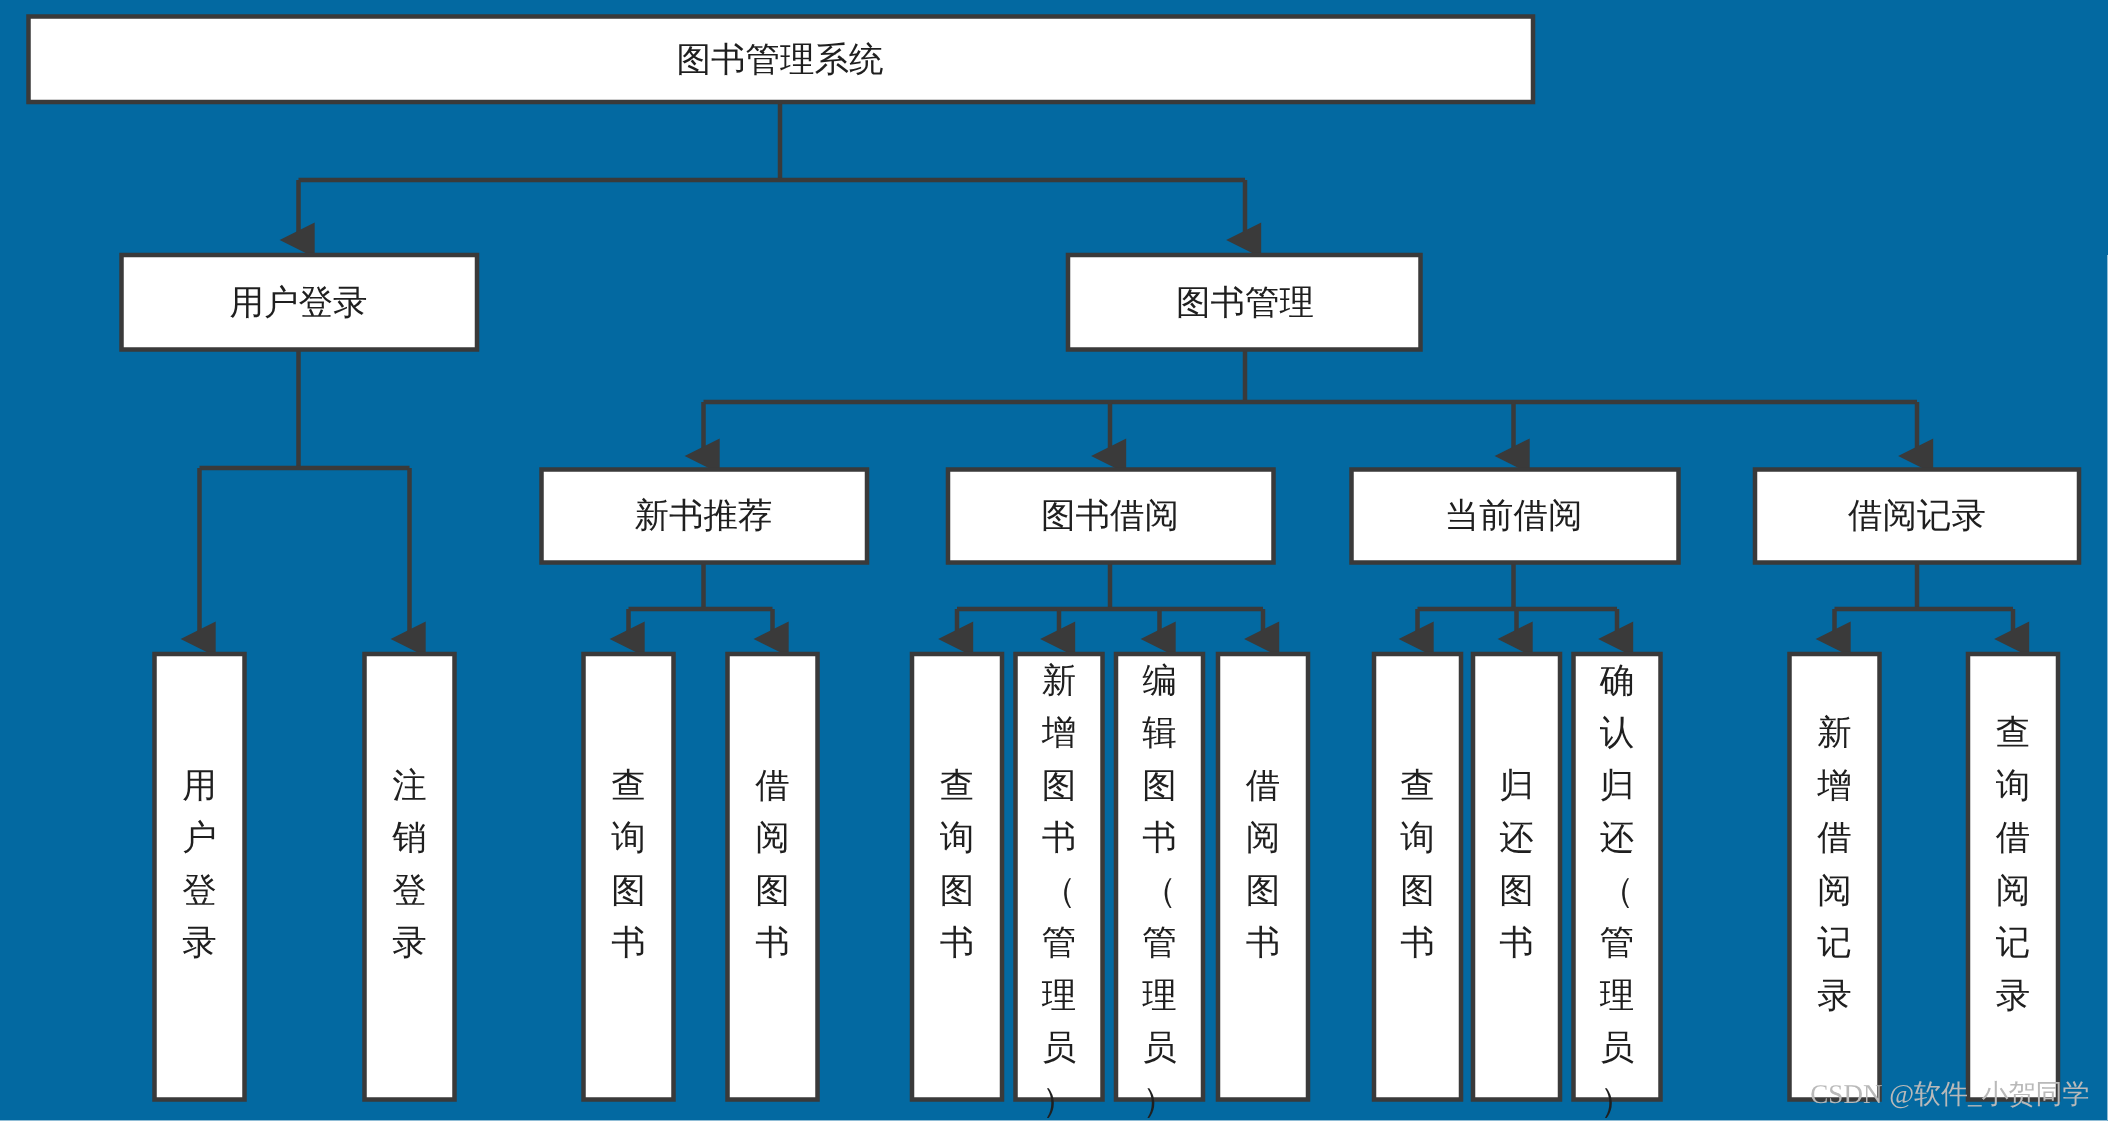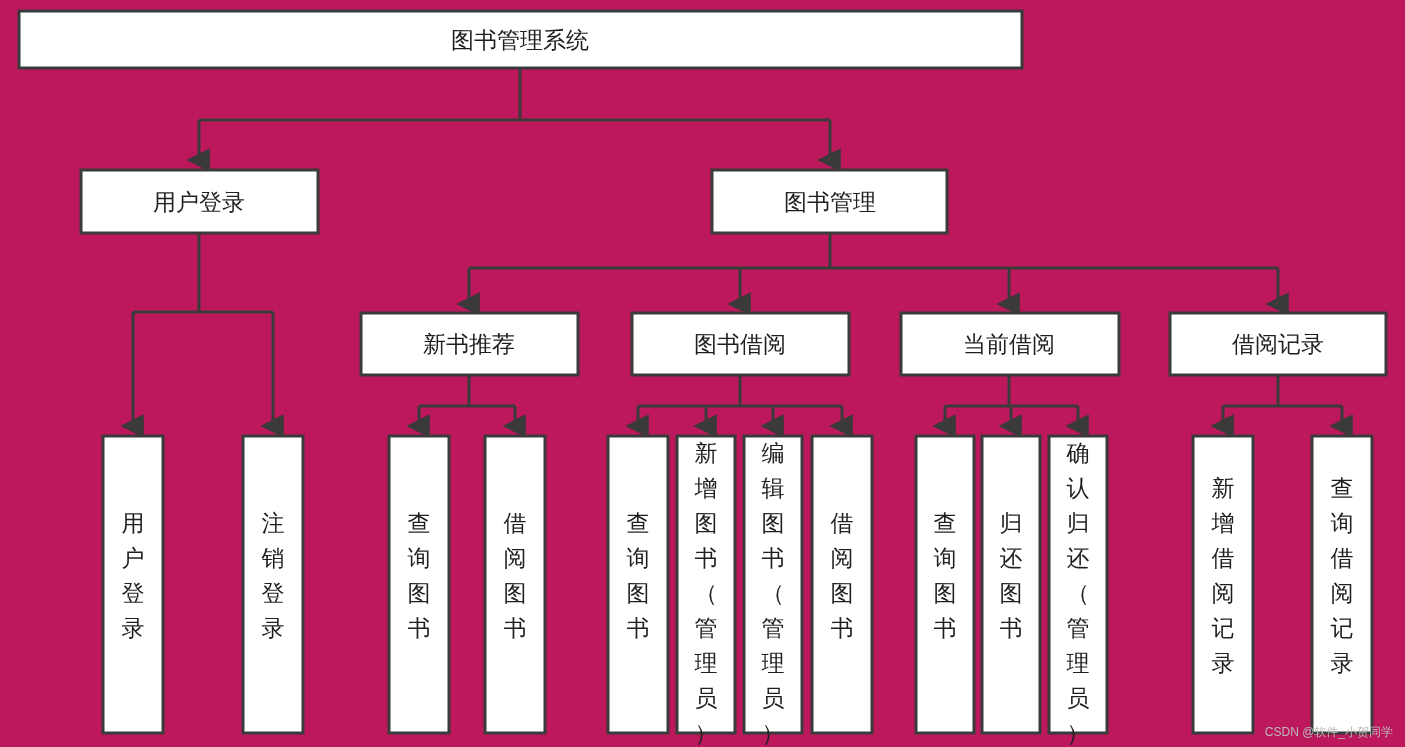--- a/index.html
+++ b/index.html
@@ -8,21 +8,21 @@
     padding: 0;
     background: #ffffff;
   }
   body {
     font-family: "DejaVu Sans", "Liberation Sans", sans-serif;
   }
   #diagram-root {
     position: relative;
     width: 1405px;
     height: 747px;
-    background: #be185d;
+    background: #0369a1;
     overflow: hidden;
   }
   svg.flow {
     position: absolute;
     top: 0;
     left: 0;
     width: 1405px;
     height: 747px;
   }
   .node-box {
@@ -45,22 +45,22 @@
   .node-label-v {
     font-family: "DejaVu Sans", "Liberation Sans", sans-serif;
     font-size: 23px;
     fill: #1f1f1f;
     text-anchor: middle;
   }
   .watermark {
     position: absolute;
     right: 12px;
     bottom: 6px;
-    font-family: Liberation Sans, sans-serif;
-    font-size: 12px;
+    font-family: Liberation Serif, serif;
+    font-size: 18px;
     color: #b9b9b9;
     white-space: nowrap;
     user-select: none;
   }
 </style>
 </head>
 <body>
 
 <div id="diagram-root">
 

